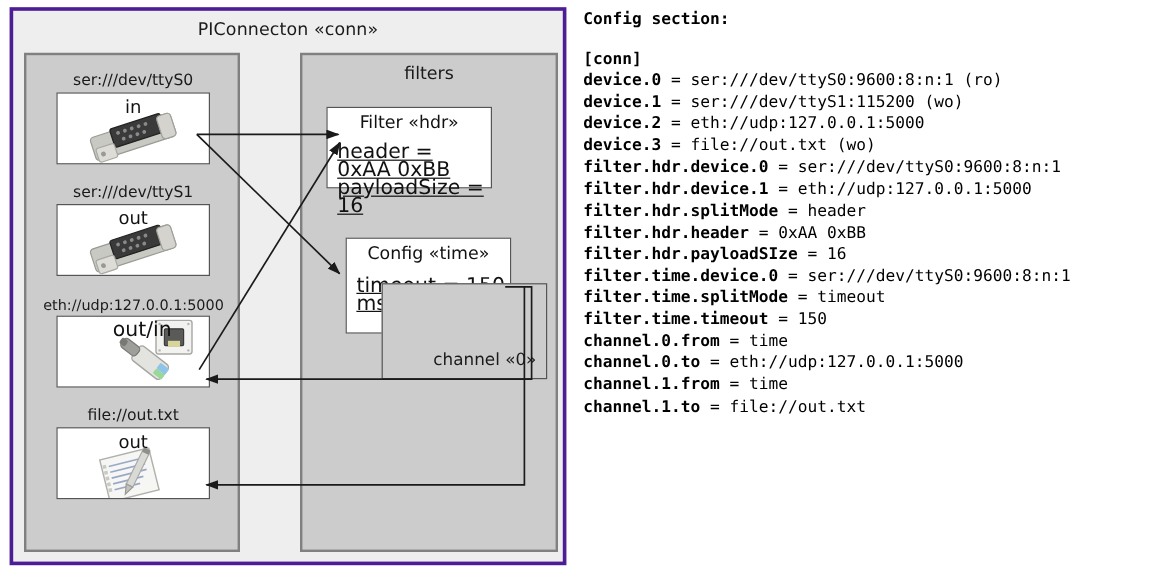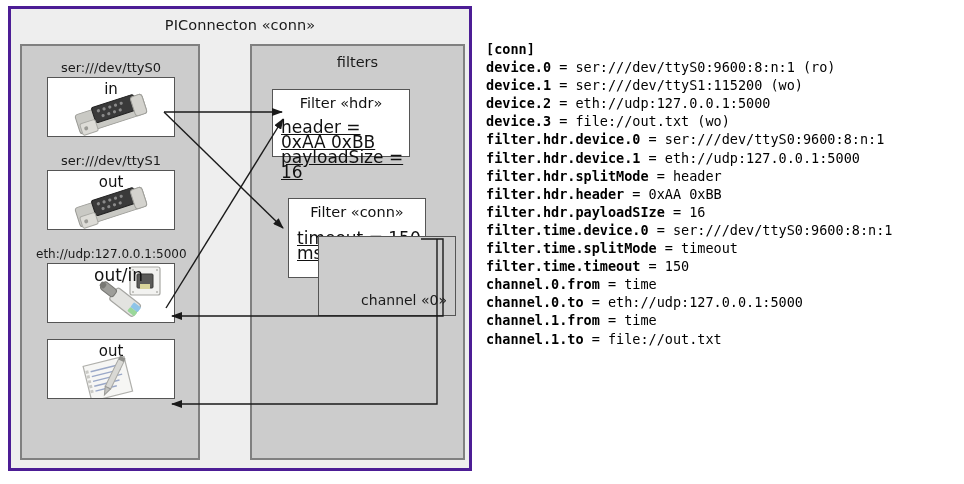--- a/index.html
+++ b/index.html
@@ -282,20 +282,21 @@
                 <rect x="38" y="36" width="9" height="5" rx="1" fill="#9ad89a"></rect>
                 <rect x="2" y="31" width="16" height="9" rx="3" fill="#9e9e9a" stroke="#787874" stroke-width="1"></rect>
                 <rect x="0" y="32.5" width="6" height="6" rx="2" fill="#787874"></rect>
               </g>
             </svg>
           </div>
         </div>
       </div>
 
       <div class="device-item" style="top:293px;">
+        <div class="device-caption">file://out.txt</div>
         <div class="device-box">
           <div class="device-label">out</div>
           <div class="device-icon" style="top:16px;">
             <svg width="72" height="46" viewBox="0 0 72 46">
               <g transform="rotate(-14 36 23)">
                 <rect x="12" y="4" width="42" height="36" fill="#f6f6f4" stroke="#b0b0ac" stroke-width="1.2"></rect>
                 <g stroke="#9aa8c8" stroke-width="1.4">
                   <line x1="18" y1="11" x2="48" y2="11"></line>
                   <line x1="18" y1="16" x2="48" y2="16"></line>
                   <line x1="18" y1="21" x2="48" y2="21"></line>
@@ -326,21 +327,21 @@
 
       <div class="filter-box" id="filter-hdr-box">
         <div class="filter-title">Filter «hdr»</div>
         <div class="filter-props">
           <div>header = 0xAA 0xBB</div>
           <div>payloadSize = 16</div>
         </div>
       </div>
 
       <div class="filter-box" id="filter-time-box">
-        <div class="filter-title">Filter «conn»</div>
+        <div class="filter-title">Config «time»</div>
         <div class="filter-props">
           <div>timeout = 150 ms</div>
         </div>
       </div>
 
       <div class="channel-box" id="channel-0-box">
         <div class="channel-label">channel «0»</div>
       </div>
 
     </div>
@@ -360,14 +361,15 @@
 
     <line x1="166" y1="308" x2="283" y2="119" stroke="#1a1a1a" stroke-width="1.4" marker-end="url(#ah)"></line>
 
     <path d="M 421,239 L 443,239 L 443,316 L 172,316" fill="none" stroke="#1a1a1a" stroke-width="1.4" marker-end="url(#ah)"></path>
 
     <path d="M 437,239 L 437,404 L 172,404" fill="none" stroke="#1a1a1a" stroke-width="1.4" marker-end="url(#ah)"></path>
   </svg>
 </div>
 
 <div id="config-panel">
+  <div id="config-heading">Config section:</div>
   <div id="config-lines"><span class="cfg-line"><span class="cfg-key">[conn]</span><span></span></span><span class="cfg-line"><span class="cfg-key">device.0</span><span> = ser:///dev/ttyS0:9600:8:n:1 (ro)</span></span><span class="cfg-line"><span class="cfg-key">device.1</span><span> = ser:///dev/ttyS1:115200 (wo)</span></span><span class="cfg-line"><span class="cfg-key">device.2</span><span> = eth://udp:127.0.0.1:5000</span></span><span class="cfg-line"><span class="cfg-key">device.3</span><span> = file://out.txt (wo)</span></span><span class="cfg-line"><span class="cfg-key">filter.hdr.device.0</span><span> = ser:///dev/ttyS0:9600:8:n:1</span></span><span class="cfg-line"><span class="cfg-key">filter.hdr.device.1</span><span> = eth://udp:127.0.0.1:5000</span></span><span class="cfg-line"><span class="cfg-key">filter.hdr.splitMode</span><span> = header</span></span><span class="cfg-line"><span class="cfg-key">filter.hdr.header</span><span> = 0xAA 0xBB</span></span><span class="cfg-line"><span class="cfg-key">filter.hdr.payloadSIze</span><span> = 16</span></span><span class="cfg-line"><span class="cfg-key">filter.time.device.0</span><span> = ser:///dev/ttyS0:9600:8:n:1</span></span><span class="cfg-line"><span class="cfg-key">filter.time.splitMode</span><span> = timeout</span></span><span class="cfg-line"><span class="cfg-key">filter.time.timeout</span><span> = 150</span></span><span class="cfg-line"><span class="cfg-key">channel.0.from</span><span> = time</span></span><span class="cfg-line"><span class="cfg-key">channel.0.to</span><span> = eth://udp:127.0.0.1:5000</span></span><span class="cfg-line"><span class="cfg-key">channel.1.from</span><span> = time</span></span><span class="cfg-line"><span class="cfg-key">channel.1.to</span><span> = file://out.txt</span></span></div>
 </div>
 
 </body></html>

